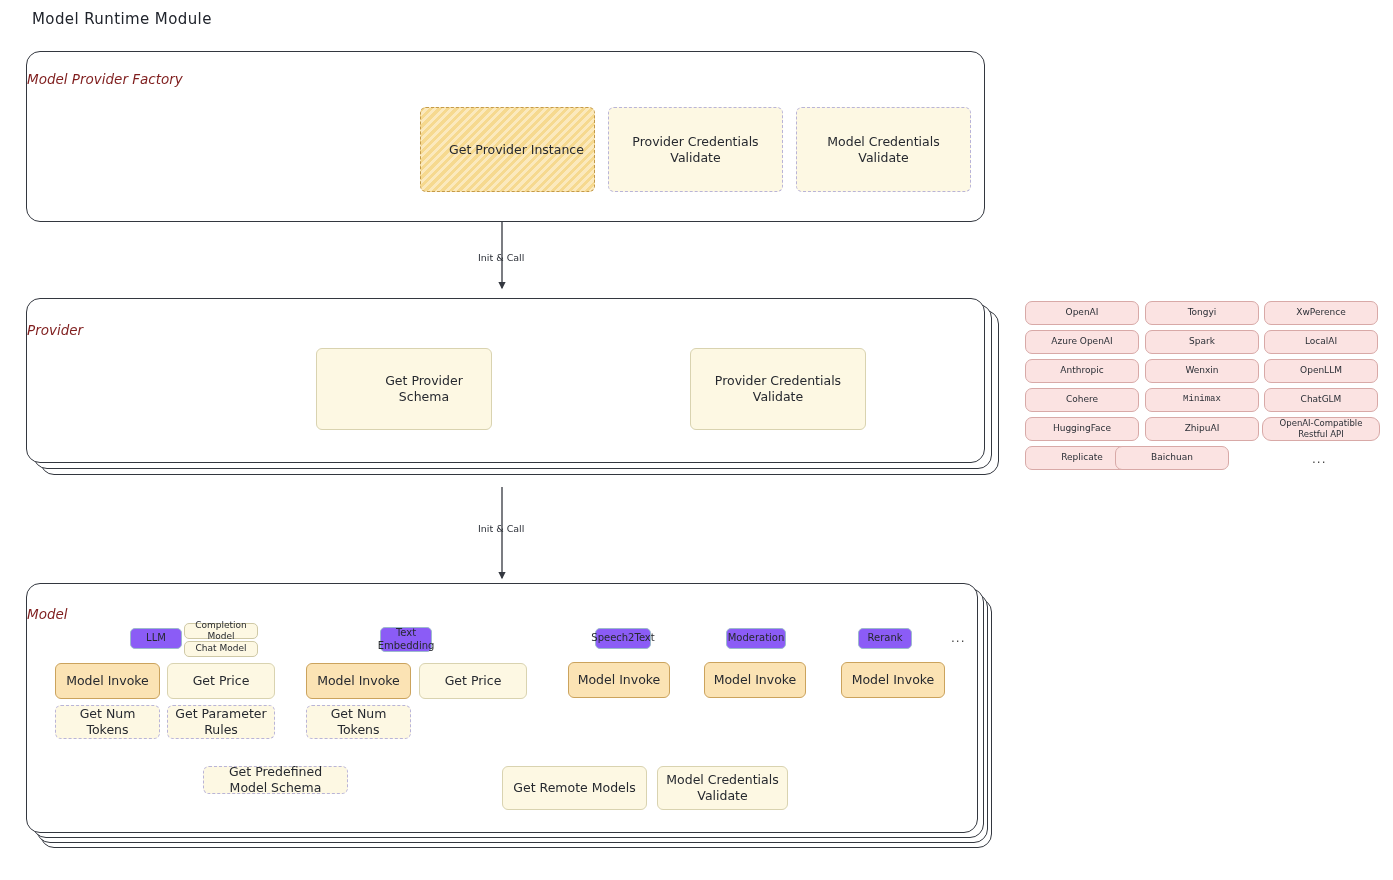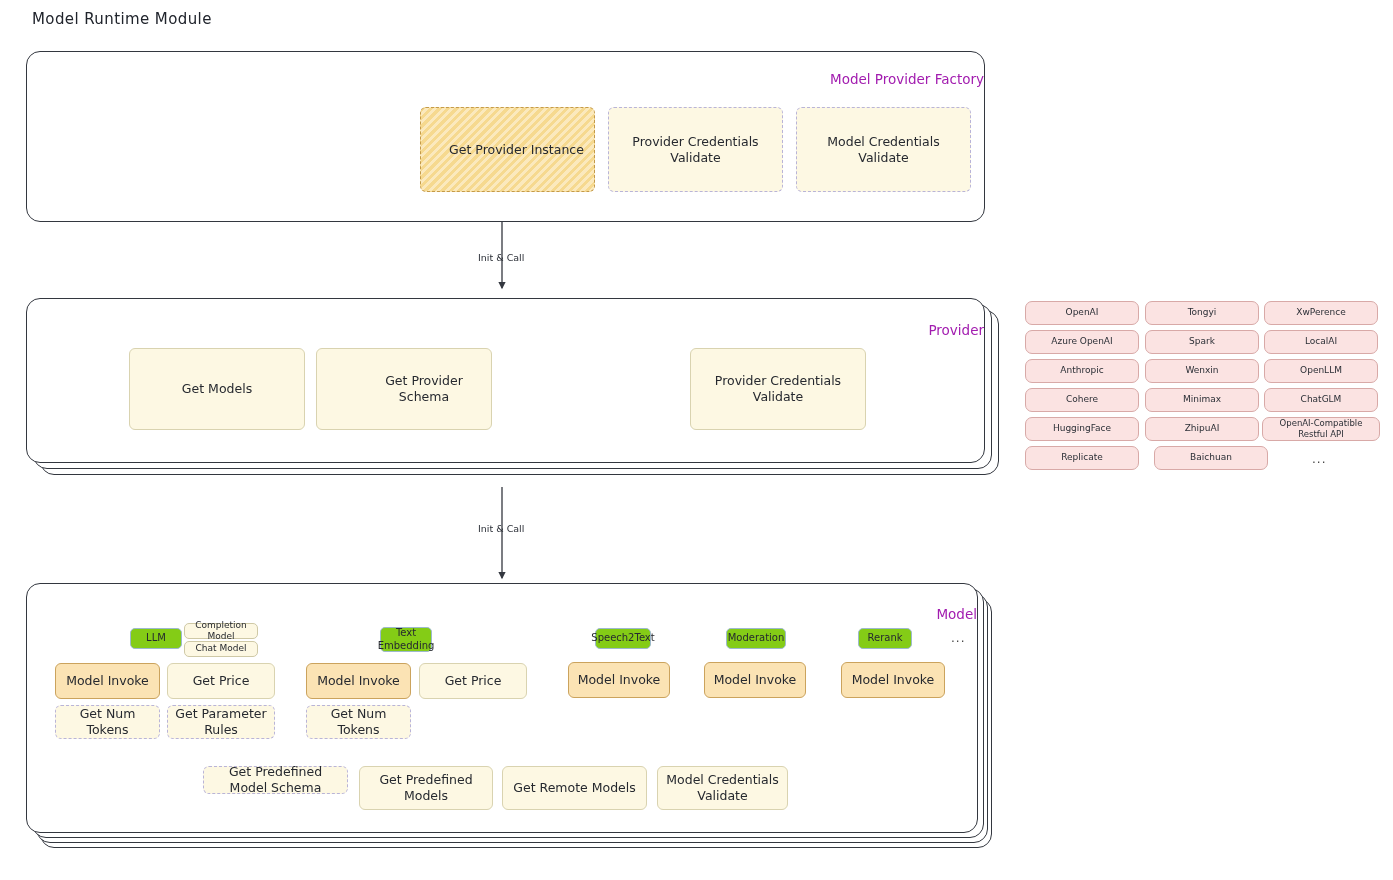--- a/index.html
+++ b/index.html
@@ -34,23 +34,24 @@
   .panel {
     position: absolute;
     background: #ffffff;
     border: 1.4px solid #33373f;
     border-radius: 14px;
     box-sizing: border-box;
   }
   .panel-label {
     position: absolute;
     left: 0; right: 0;
-    text-align: right;
+    text-align: left;
     font-size: 13.5px;
-    color: #a21caf;
+    color: #7f1d1d;
+    font-style: italic;
   }
 
   
   .sheet {
     position: absolute;
     background: #ffffff;
     border: 1.4px solid #33373f;
     border-radius: 14px;
     box-sizing: border-box;
   }
@@ -83,21 +84,21 @@
   }
   .n-solid-accent {
     background: #fbe3b4;
     border: 1.3px solid #cba35d;
   }
   .n-hatch {
     background: repeating-linear-gradient(135deg, #f4d993 0 3px, #fbeabf 3px 6px);
     border: 1.4px solid #caa152;
   }
   .n-blue {
-    background: #84cc16;
+    background: #8b5cf6;
     border: 1.2px solid #9db9cd;
     font-size: 10px;
     border-radius: 5px;
   }
   .n-small {
     font-size: 9px;
     background: #fdf8e3;
     border: 1.1px solid #cfc9a6;
     border-radius: 5px;
   }
@@ -155,43 +156,42 @@
   </div>
   <div class="node n-dashed-strong" style="left:420px; top:107px; width:175px; height:85px;padding-left:24px;">Get Provider Instance</div>
   <div class="node n-dashed-light" style="left:608px; top:107px; width:175px; height:85px;">Provider Credentials Validate</div>
   <div class="node n-dashed-light" style="left:796px; top:107px; width:175px; height:85px;">Model Credentials Validate</div>
 
   <div class="sheet" style="left:40px; top:310px; width:959px; height:165px;"></div>
   <div class="sheet" style="left:33px; top:304px; width:959px; height:165px;"></div>
   <div class="panel" style="left:26px; top:298px; width:959px; height:165px;">
     <div class="panel-label" style="top:23px;">Provider</div>
   </div>
-  <div class="node n-solid-light" style="left:129px; top:348px; width:176px; height:82px;">Get Models</div>
   <div class="node n-solid-light" style="left:316px; top:348px; width:176px; height:82px;padding-left:46px;">Get Provider Schema</div>
   <div class="node n-solid-light" style="left:690px; top:348px; width:176px; height:82px;">Provider Credentials Validate</div>
 
   <div class="node n-pink" style="left:1025px; top:301px; width:114px; height:24px;">OpenAI</div>
   <div class="node n-pink" style="left:1025px; top:330px; width:114px; height:24px;">Azure OpenAI</div>
   <div class="node n-pink" style="left:1025px; top:359px; width:114px; height:24px;">Anthropic</div>
   <div class="node n-pink" style="left:1025px; top:388px; width:114px; height:24px;">Cohere</div>
   <div class="node n-pink" style="left:1025px; top:417px; width:114px; height:24px;">HuggingFace</div>
   <div class="node n-pink" style="left:1025px; top:446px; width:114px; height:24px;">Replicate</div>
 
   <div class="node n-pink" style="left:1145px; top:301px; width:114px; height:24px;">Tongyi</div>
   <div class="node n-pink" style="left:1145px; top:330px; width:114px; height:24px;">Spark</div>
   <div class="node n-pink" style="left:1145px; top:359px; width:114px; height:24px;">Wenxin</div>
-  <div class="node n-pink" style="left:1145px; top:388px; width:114px; height:24px;">Minimax</div>
+  <div class="node n-pink" style="left:1145px; top:388px; width:114px; height:24px;font-family:Liberation Mono, monospace;">Minimax</div>
   <div class="node n-pink" style="left:1145px; top:417px; width:114px; height:24px;">ZhipuAI</div>
-  <div class="node n-pink" style="left:1154px; top:446px; width:114px; height:24px;">Baichuan</div>
+  <div class="node n-pink" style="left:1115px; top:446px; width:114px; height:24px;">Baichuan</div>
 
   <div class="node n-pink" style="left:1264px; top:301px; width:114px; height:24px;">XwPerence</div>
   <div class="node n-pink" style="left:1264px; top:330px; width:114px; height:24px;">LocalAI</div>
   <div class="node n-pink" style="left:1264px; top:359px; width:114px; height:24px;">OpenLLM</div>
   <div class="node n-pink" style="left:1264px; top:388px; width:114px; height:24px;">ChatGLM</div>
-  <div class="node n-pink" style="left:1262px; top:417px; width:118px; height:24px; font-size:8.5px;">OpenAI-Compatible Restful API</div>
+  <div class="node n-pink" style="left:1262px; top:417px; width:118px; height:24px; font-size:8.5px;border-radius:9px;">OpenAI-Compatible Restful API</div>
   <div class="ellipsis" style="left:1312px; top:452px;">...</div>
 
   <div class="sheet" style="left:40px; top:598px; width:952px; height:250px;"></div>
   <div class="sheet" style="left:36px; top:593px; width:952px; height:250px;"></div>
   <div class="sheet" style="left:32px; top:588px; width:952px; height:250px;"></div>
   <div class="panel" style="left:26px; top:583px; width:952px; height:250px;">
     <div class="panel-label" style="top:22px;">Model</div>
   </div>
 
   <div class="node n-blue" style="left:130px; top:628px; width:52px; height:21px;">LLM</div>
@@ -212,17 +212,16 @@
   <div class="node n-solid-light" style="left:419px; top:663px; width:108px; height:36px;">Get Price</div>
   <div class="node n-dashed-light" style="left:306px; top:705px; width:105px; height:34px;">Get Num Tokens</div>
 
   <div class="node n-solid-accent" style="left:568px; top:662px; width:102px; height:36px;">Model Invoke</div>
 
   <div class="node n-solid-accent" style="left:704px; top:662px; width:102px; height:36px;">Model Invoke</div>
 
   <div class="node n-solid-accent" style="left:841px; top:662px; width:104px; height:36px;">Model Invoke</div>
 
   <div class="node n-dashed-light" style="left:203px; top:766px; width:145px; height:28px;">Get Predefined Model Schema</div>
-  <div class="node n-solid-light" style="left:359px; top:766px; width:134px; height:44px;">Get Predefined Models</div>
   <div class="node n-solid-light" style="left:502px; top:766px; width:145px; height:44px;">Get Remote Models</div>
   <div class="node n-solid-light" style="left:657px; top:766px; width:131px; height:44px;">Model Credentials Validate</div>
 
 </div>
 
 </body></html>

